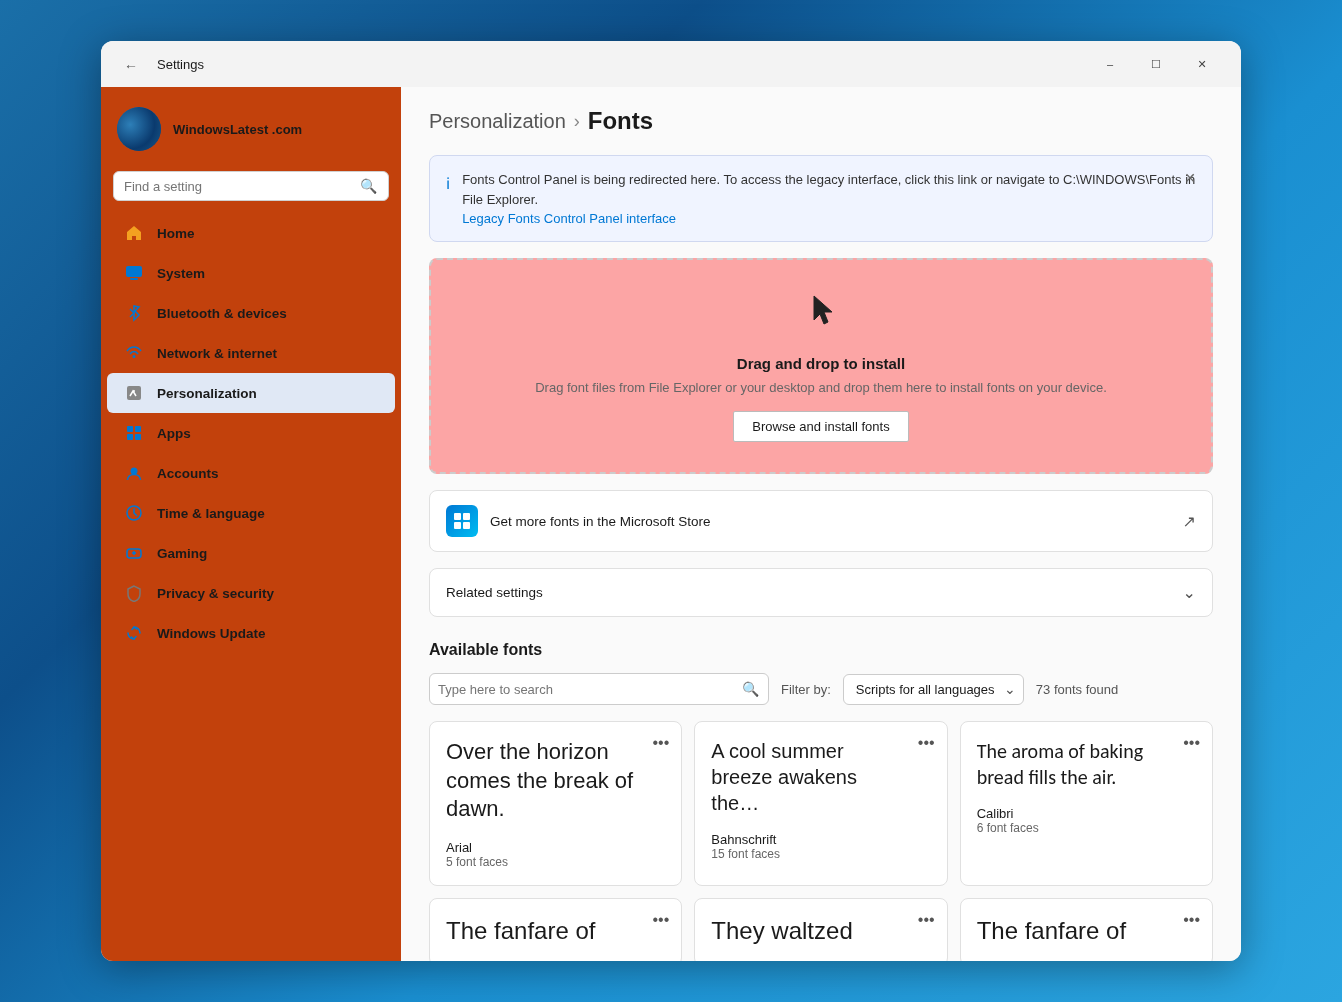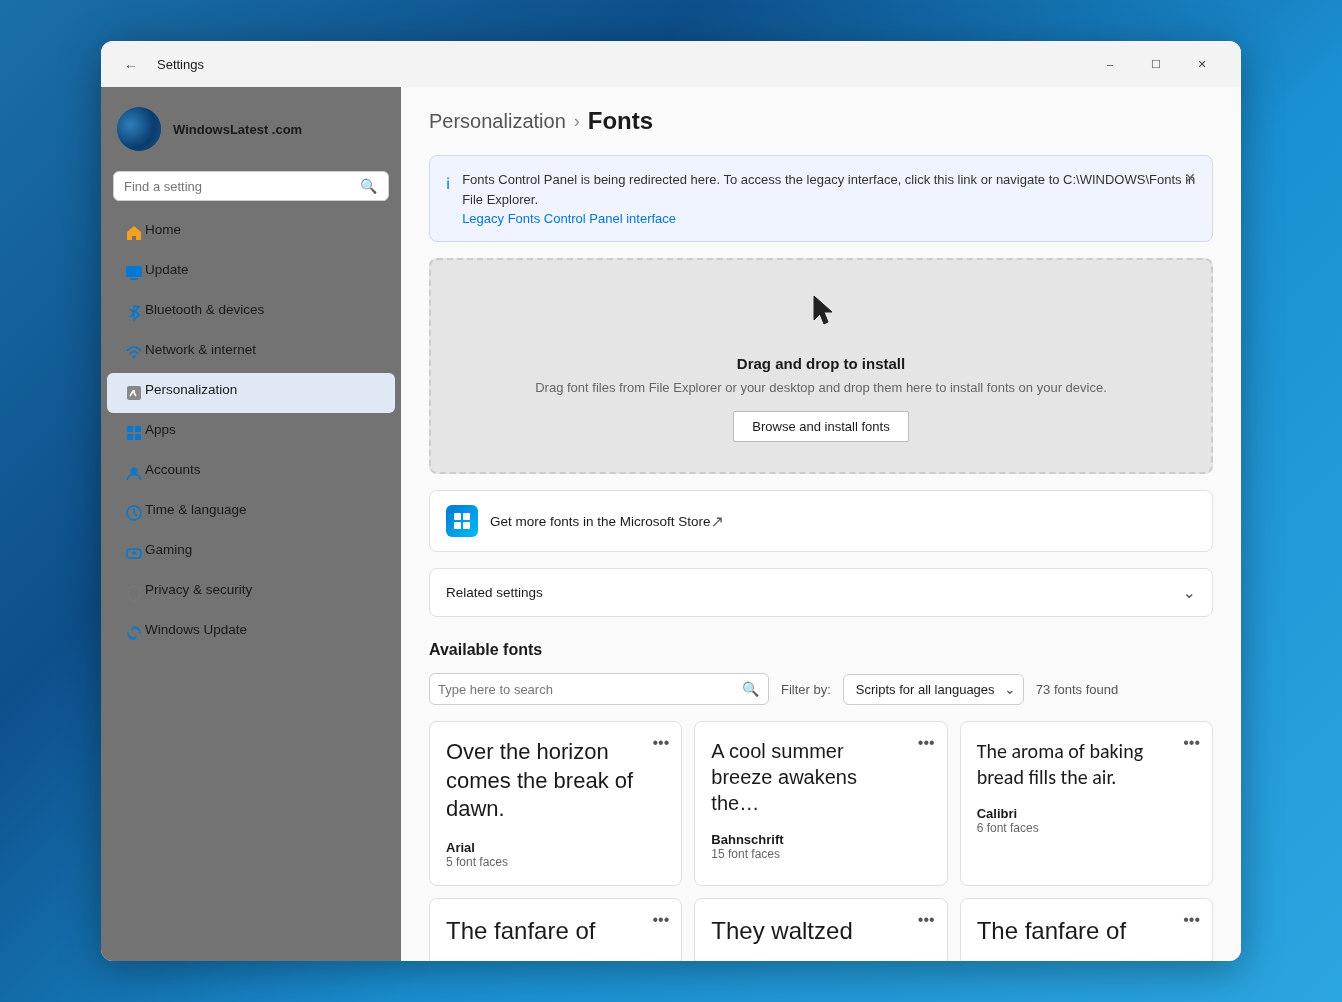--- a/index.html
+++ b/index.html
@@ -71,21 +71,21 @@
       color: #555;
       font-size: 14px;
     }
     .content-area {
       display: flex;
       flex: 1;
       overflow: hidden;
     }
     .sidebar {
       width: 300px;
-      background: #737373;
+      background: #c2410c;
       display: flex;
       flex-direction: column;
       padding: 8px 0;
       flex-shrink: 0;
     }
     .user-profile {
       display: flex;
       align-items: center;
       gap: 12px;
       padding: 12px 16px 16px;
@@ -127,27 +127,29 @@
       border: none;
       background: transparent;
       font-size: 13px;
       color: #333;
       flex: 1;
       outline: none;
     }
     .search-icon-svg { color: #555; font-size: 14px; }
     .nav-item {
       display: flex;
-      align-items: flex-start;
+      align-items: center;
+      gap: 12px;
       padding: 9px 16px;
       cursor: pointer;
       border-radius: 6px;
       margin: 0 6px;
       font-size: 13.5px;
       color: #1a1a1a;
+      font-weight: bold;
     }
     .nav-item.active { background: #e0e8f5; }
     .nav-icon {
       width: 22px;
       height: 22px;
       display: flex;
       align-items: center;
       justify-content: center;
       flex-shrink: 0;
     }
@@ -219,21 +221,21 @@
       display: flex;
       align-items: center;
       justify-content: center;
     }
     .drop-zone {
       border: 2px dashed #ccc;
       border-radius: 8px;
       padding: 30px 20px;
       text-align: center;
       margin-bottom: 16px;
-      background: #e5e5e5;
+      background: #fca5a5;
     }
     .drop-cursor-icon {
       font-size: 40px;
       margin-bottom: 10px;
       color: #333;
     }
     .drop-title {
       font-size: 15px;
       font-weight: 600;
       color: #1a1a1a;
@@ -253,21 +255,21 @@
       cursor: pointer;
       color: #1a1a1a;
     }
     .ms-store-card {
       background: white;
       border: 1px solid #e0e0e0;
       border-radius: 8px;
       padding: 14px 16px;
       display: flex;
       align-items: center;
-      justify-content: flex-start;
+      justify-content: space-between;
       margin-bottom: 16px;
     }
     .ms-store-left {
       display: flex;
       align-items: center;
       gap: 12px;
     }
     .ms-store-icon {
       width: 32px;
       height: 32px;
@@ -384,21 +386,21 @@
     .font-preview {
       font-size: 22px;
       color: #1a1a1a;
       line-height: 1.3;
       margin-bottom: 16px;
       margin-right: 24px;
     }
     .font-name {
       font-size: 13px;
       color: #1a1a1a;
-      font-weight: 700;
+      font-weight: 400;
     }
     .font-faces {
       font-size: 12px;
       color: #666;
     }
     .font-card-bottom {
       font-size: 24px;
       color: #1a1a1a;
       line-height: 1.3;
       padding-right: 24px;
@@ -444,21 +446,21 @@
         </div>
         <span>Home</span>
       </div>
       <div class="nav-item">
         <div class="nav-icon">
           <svg width="18" height="18" viewBox="0 0 18 18" fill="none">
               <rect x="1" y="2" width="16" height="11" rx="2" fill="#0078d4"></rect>
               <rect x="5" y="14" width="8" height="2" rx="1" fill="#0078d4"></rect>
             </svg>
         </div>
-        <span>Update</span>
+        <span>System</span>
       </div>
       <div class="nav-item">
         <div class="nav-icon">
           <svg width="18" height="18" viewBox="0 0 18 18" fill="none">
               <path d="M9 2v14l5-5-4-4 4-4L9 2z" stroke="#0078d4" stroke-width="1.5" fill="none"></path>
               <path d="M5 5l4 4-4 4" stroke="#0078d4" stroke-width="1.5" fill="none"></path>
             </svg>
         </div>
         <span>Bluetooth &amp; devices</span>
       </div>

